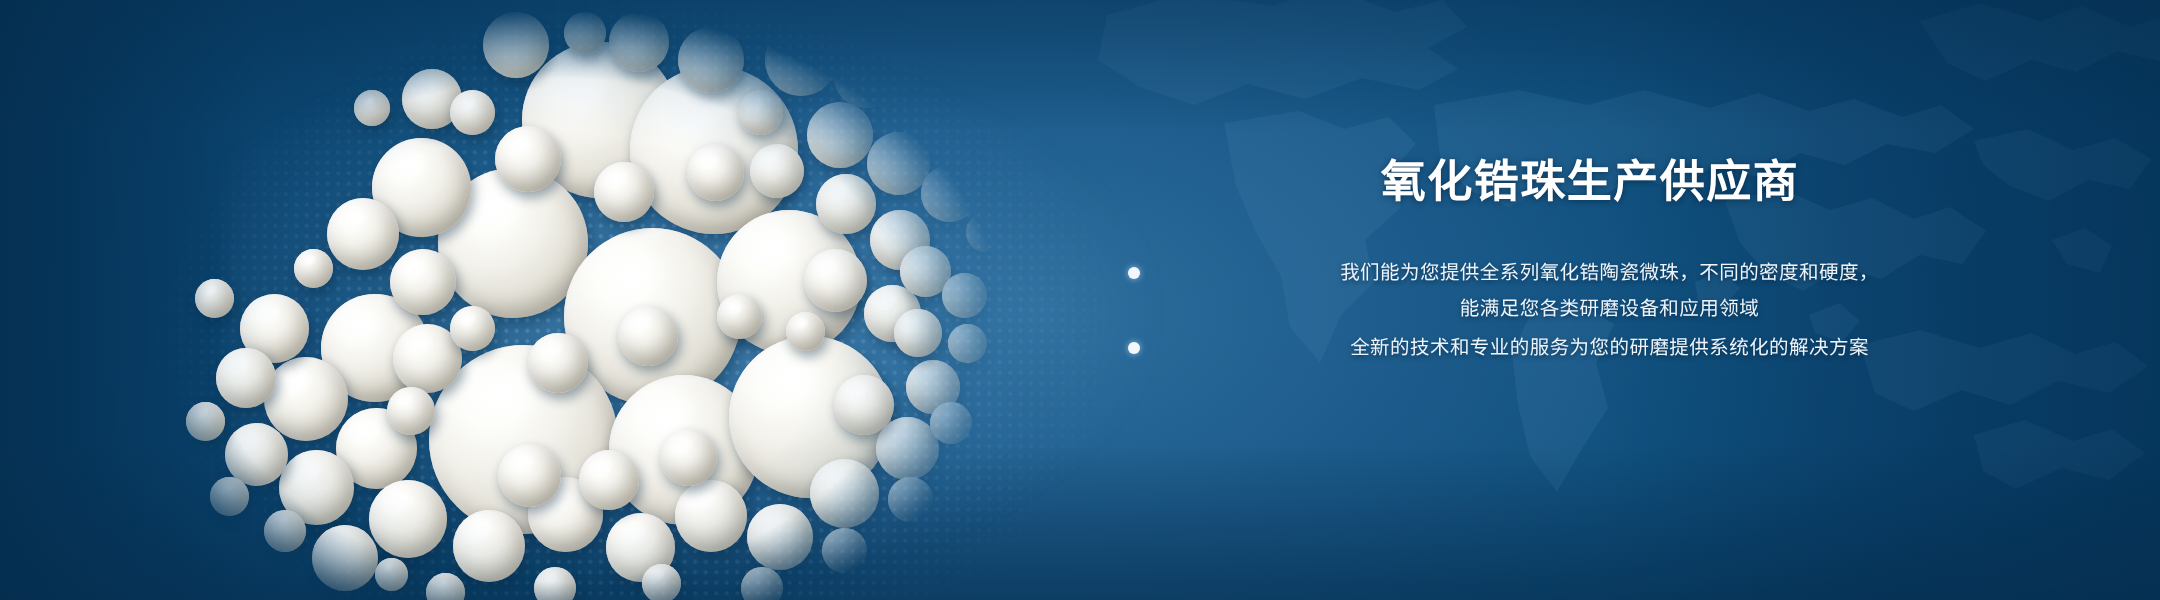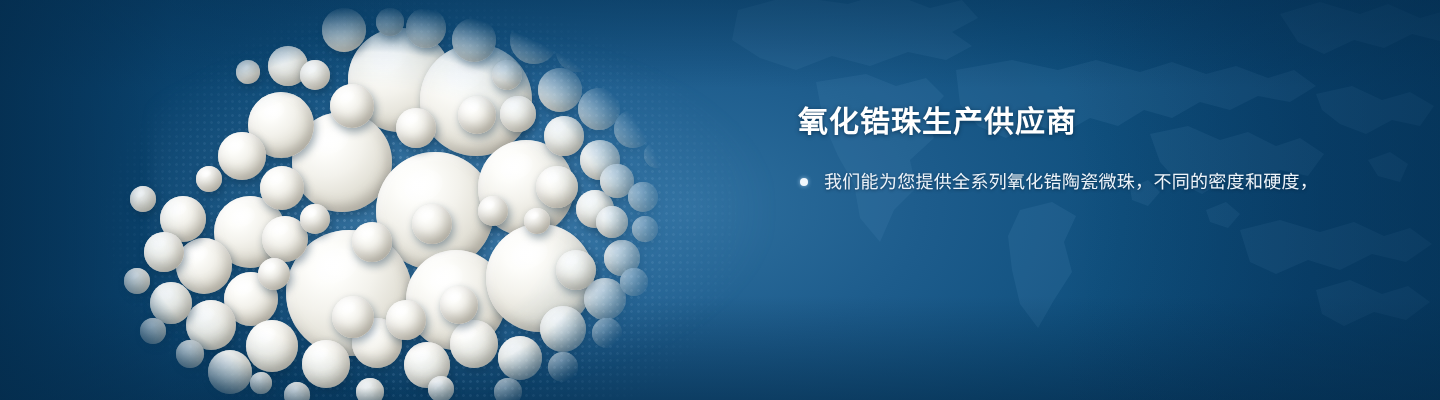--- a/index.html
+++ b/index.html
@@ -100,43 +100,44 @@
     width: 34%;
     height: 26%;
     border-radius: 50%;
     background: radial-gradient(ellipse at center, rgba(255,255,255,0.95) 0%, rgba(255,255,255,0.35) 55%, rgba(255,255,255,0) 100%);
     transform: rotate(-22deg);
   }
 
   
   .content {
     position: absolute;
-    left: 798px;
+    left: 750px;
     top: 104px;
     width: 620px;
+    text-align: center;
   }
   .headline {
     margin: 0;
     font-size: 30px;
     font-weight: 700;
     line-height: 1.2;
     color: #ffffff;
     letter-spacing: 1px;
     text-shadow: 0 1px 4px rgba(3,30,55,0.65);
   }
   .bullet-list {
     list-style: none;
     margin: 30px 0 0 0;
     padding: 0;
   }
   .bullet-item {
     position: relative;
     padding-left: 26px;
     margin-bottom: 2px;
-    font-size: 18px;
+    font-size: 13px;
     line-height: 24px;
     color: #eef4fa;
     letter-spacing: .3px;
     text-shadow: 0 1px 3px rgba(3,30,55,0.60);
   }
   .bullet-dot {
     position: absolute;
     left: 2px;
     top: 8px;
     width: 8px;
@@ -264,20 +265,25 @@
   </div>
 
   <div class="content">
     <h1 class="headline">氧化锆珠生产供应商</h1>
 
     <ul class="bullet-list">
 
       <li class="bullet-item">
         <span class="bullet-dot"></span>
         <span class="bullet-line">我们能为您提供全系列氧化锆陶瓷微珠，不同的密度和硬度，</span>
+        <span class="bullet-line">能满足您各类研磨设备和应用领域</span>
       </li>
 
+      <li class="bullet-item">
+        <span class="bullet-dot"></span>
+        <span class="bullet-line">全新的技术和专业的服务为您的研磨提供系统化的解决方案</span>
+      </li>
 
 
     </ul>
   </div>
 
 </div>
 
 </body></html>

